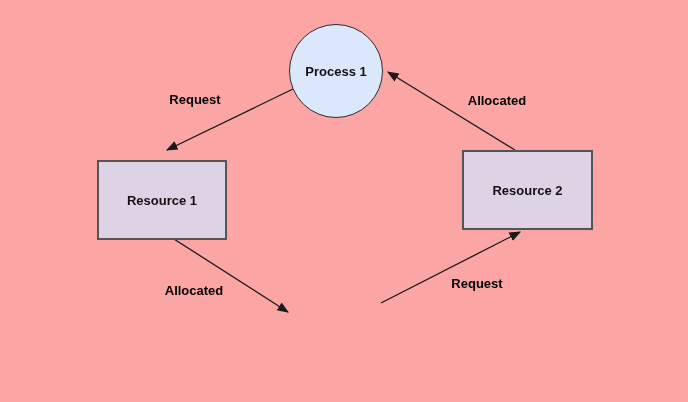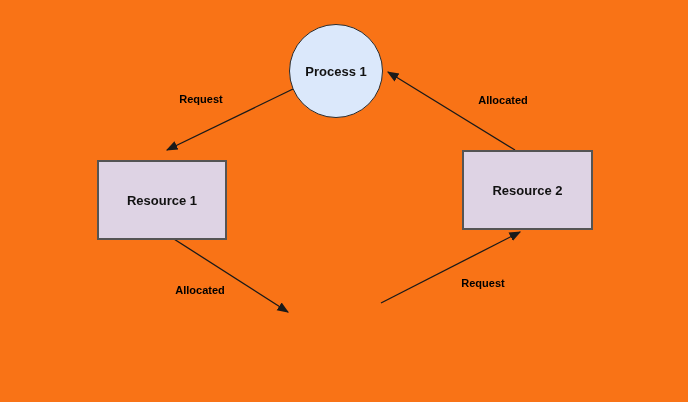--- a/index.html
+++ b/index.html
@@ -5,21 +5,21 @@
   html, body {
     margin: 0;
     padding: 0;
     background: #ffffff;
     font-family: "Liberation Sans", sans-serif;
   }
   .canvas {
     position: relative;
     width: 688px;
     height: 402px;
-    background: #f97316;
+    background: #fca5a5;
     overflow: hidden;
   }
   .edges-svg {
     position: absolute;
     left: 0;
     top: 0;
     width: 688px;
     height: 402px;
   }
   .edges-svg line {
@@ -50,25 +50,24 @@
     background: #ded3e4;
     border: 2px solid #545454;
   }
   #node-process-1  { left: 289px; top: 24px;  }
   #node-process-2  { left: 288px; top: 273px; }
   #node-resource-1 { left: 97px;  top: 160px; }
   #node-resource-2 { left: 462px; top: 150px; width: 131px; text-align: right; }
   .edge-label {
     position: absolute;
     transform: translate(-50%, -50%);
-    font-size: 11px;
+    font-size: 13px;
     font-weight: 700;
     color: #000000;
     white-space: nowrap;
-    margin-left: 6px;
   }
   #label-request-top     { left: 195px; top: 99px;  }
   #label-allocated-top   { left: 497px; top: 100px; }
   #label-allocated-bottom{ left: 194px; top: 290px; }
   #label-request-bottom  { left: 477px; top: 283px; }
 </style>
 </head>
 <body>
 
 <div class="canvas">

